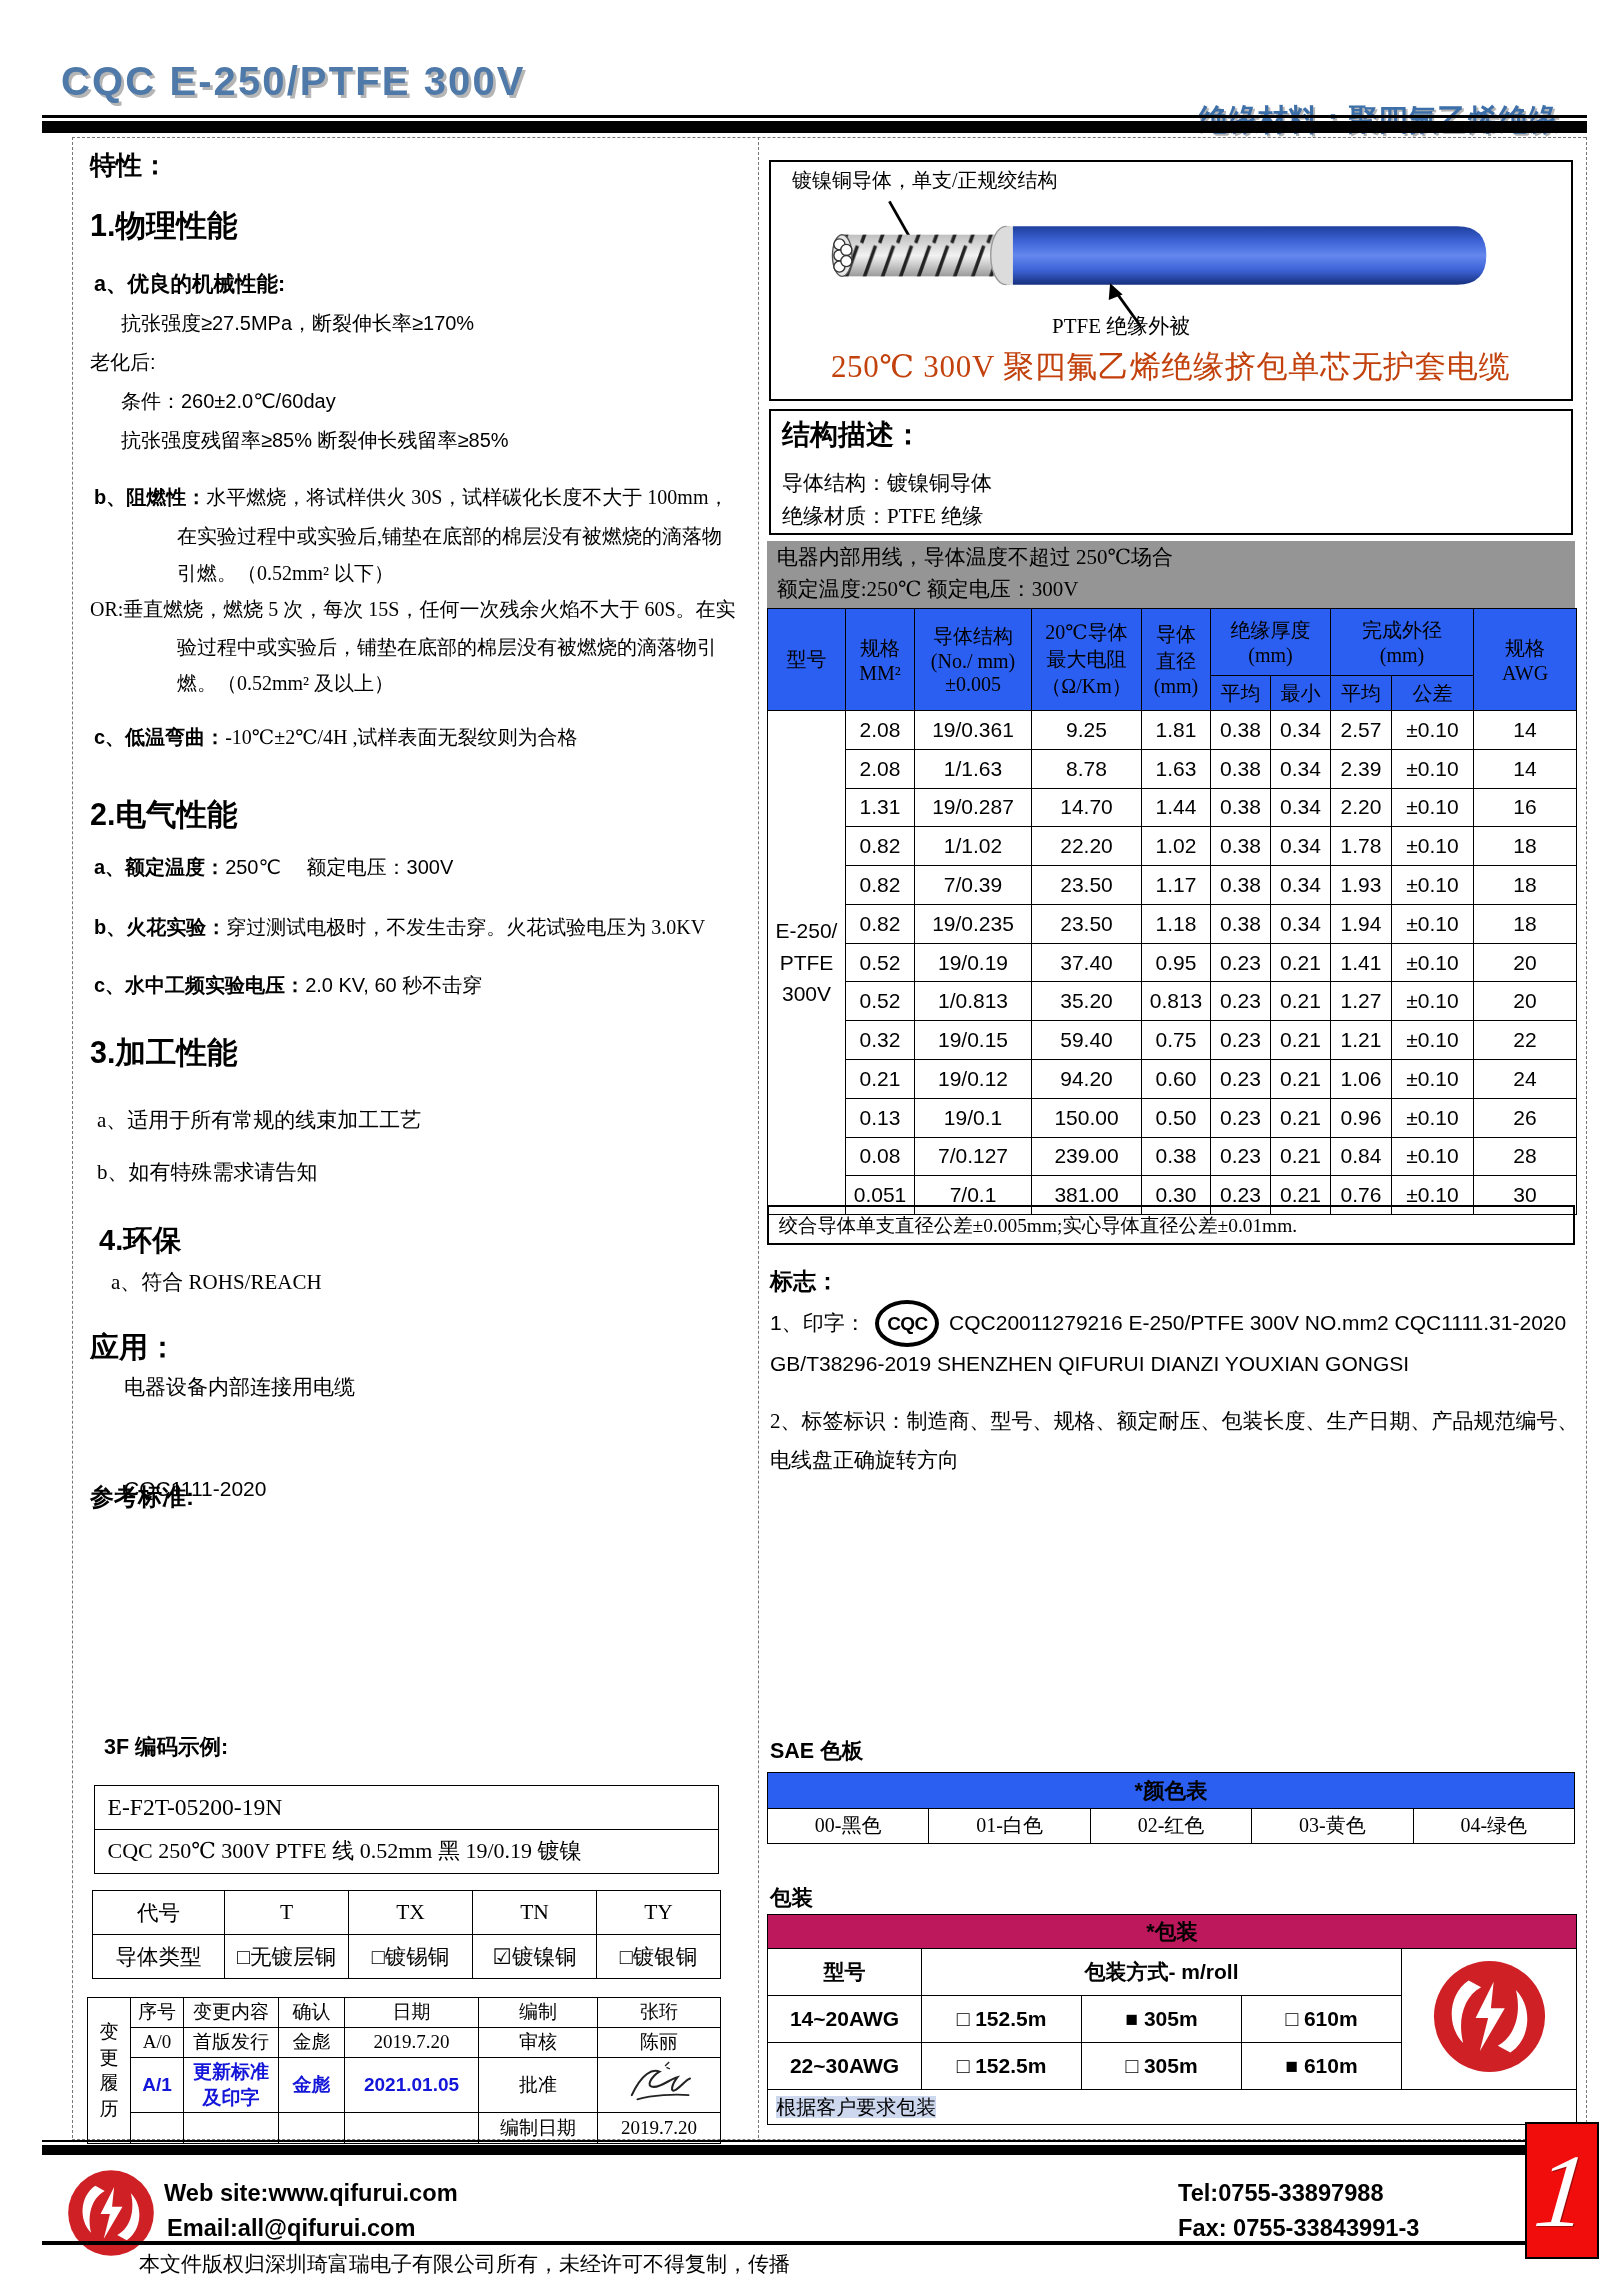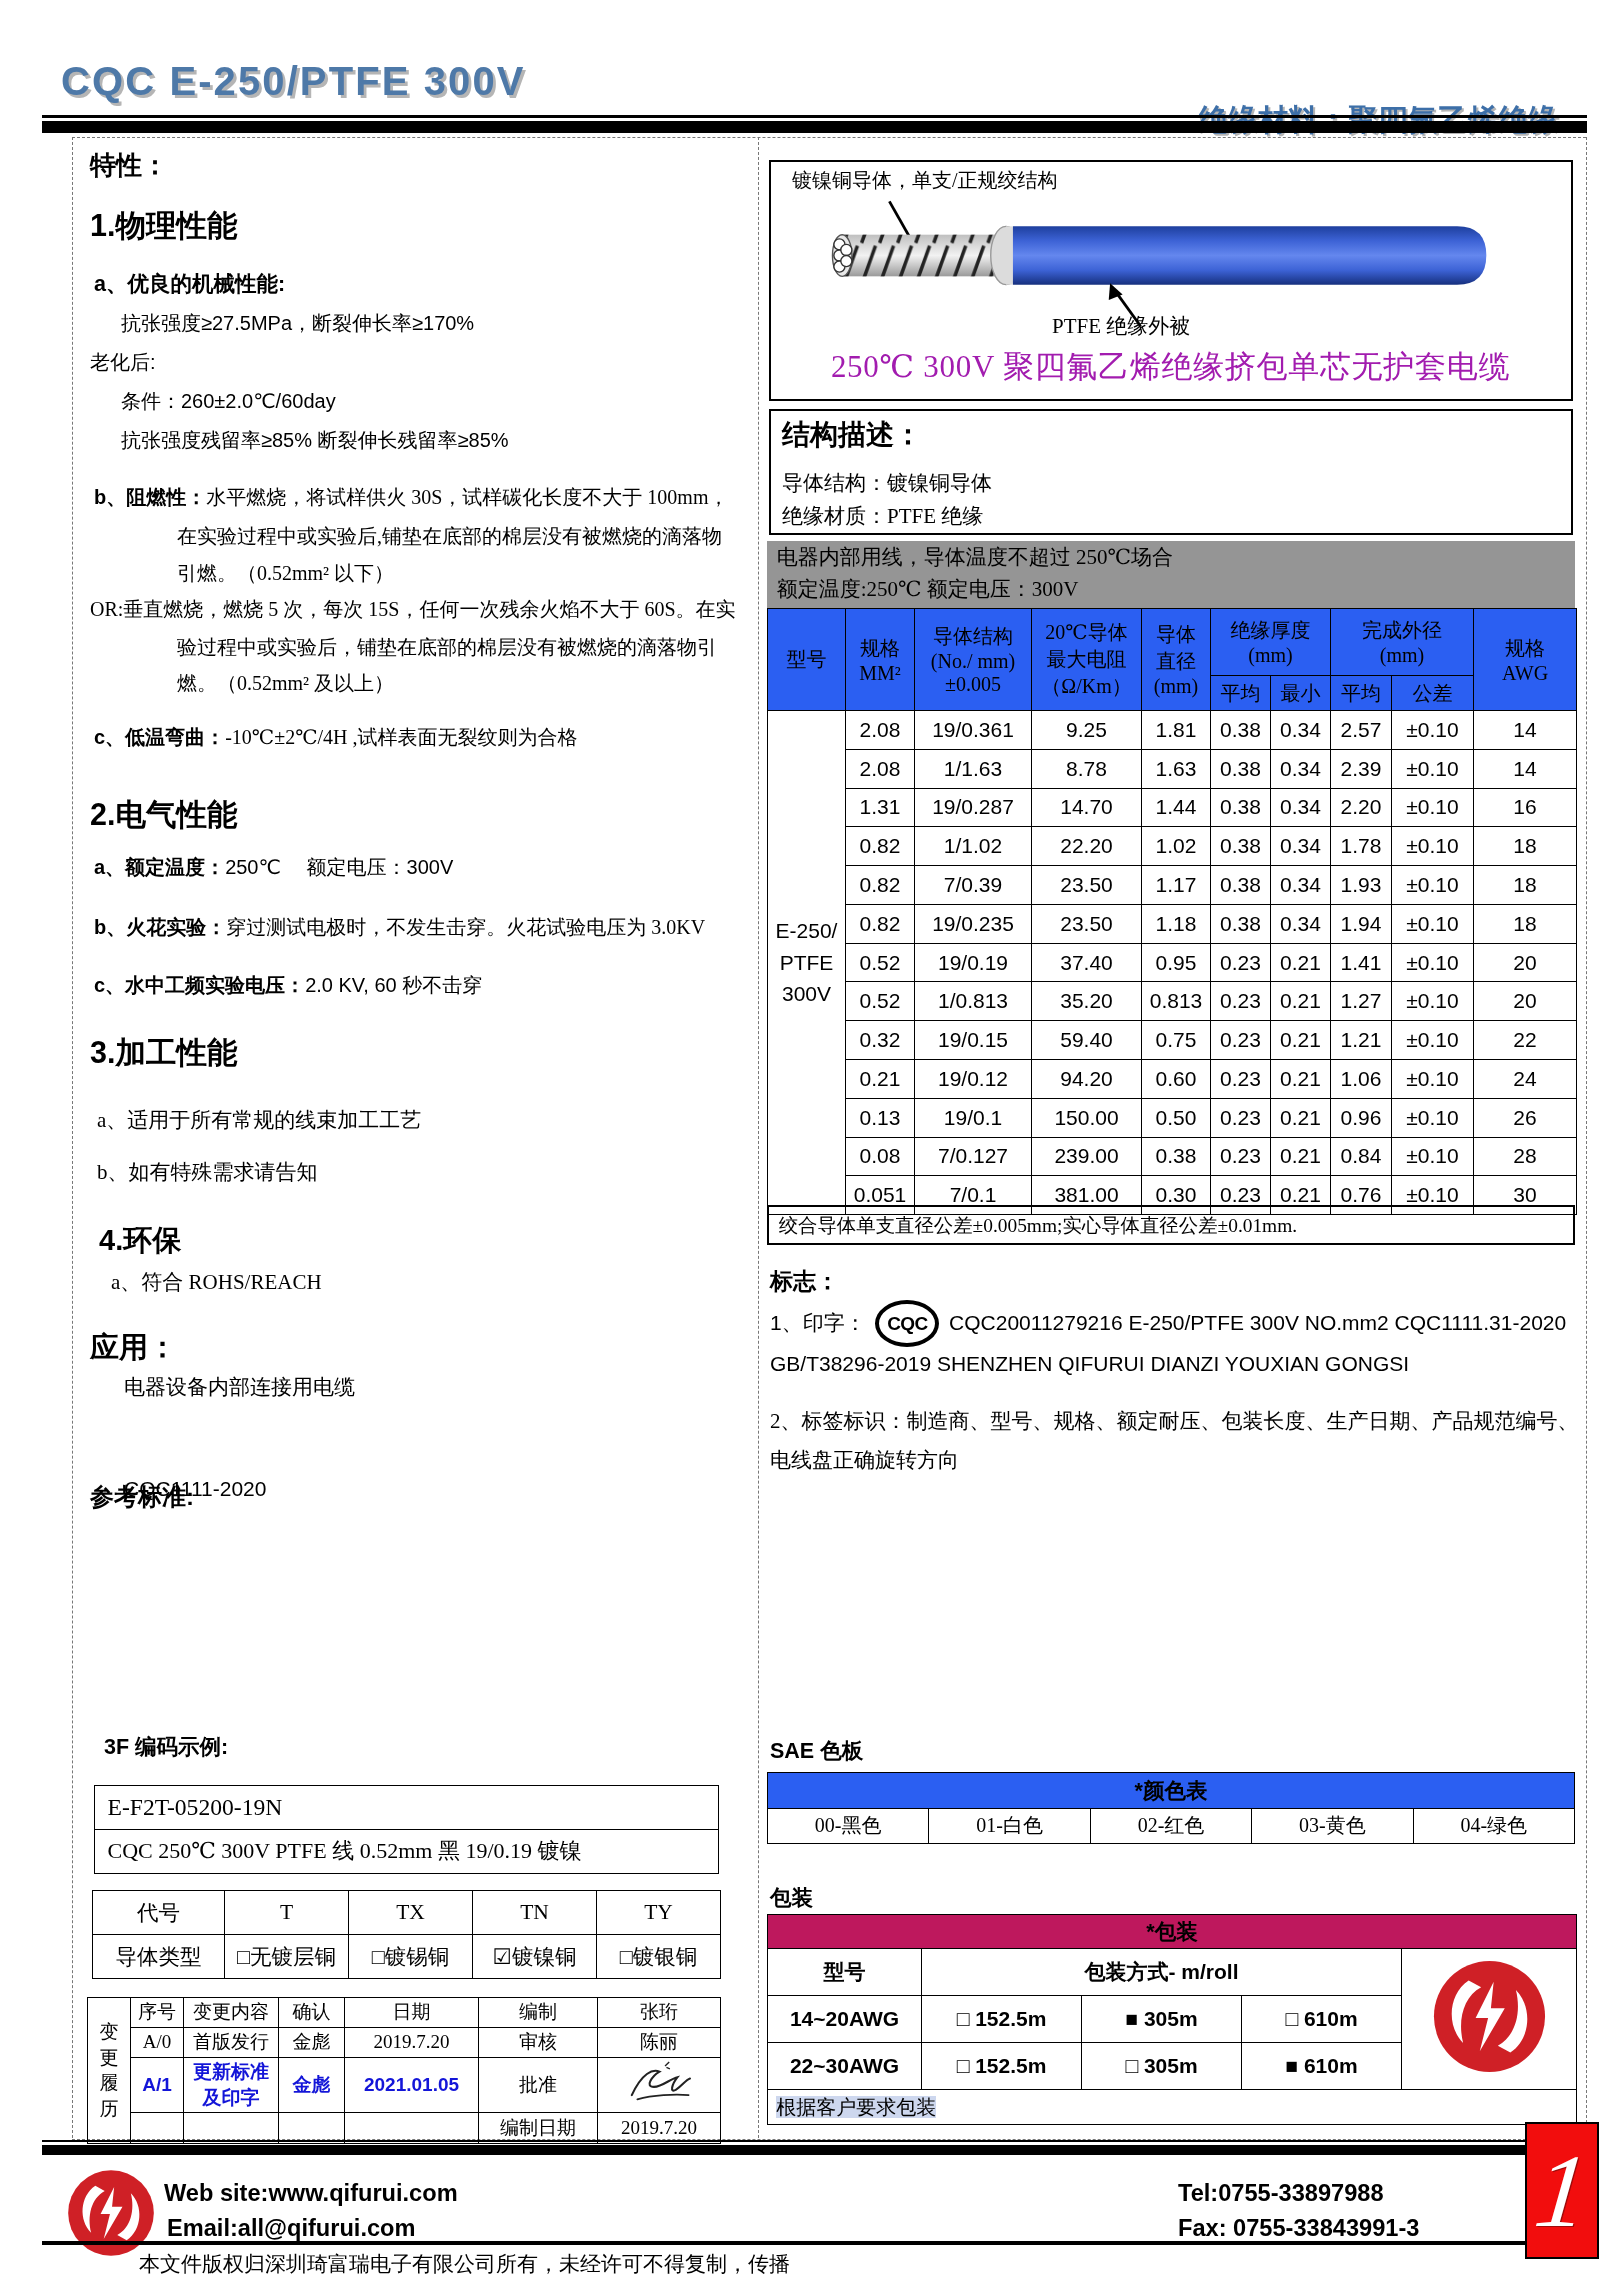--- a/index.html
+++ b/index.html
@@ -35,21 +35,21 @@
   .codes{position:absolute;left:92px;top:1890px;width:626px;}
   .codes td{font-size:21.5px;height:40px;font-family:"Liberation Serif","DejaVu Serif",serif;}
   .codebox{position:absolute;left:94px;top:1785px;width:625px;}
   .codebox td{font-size:23.6px;height:40px;text-align:left;padding-left:12.5px;font-family:"Liberation Serif","DejaVu Serif",serif;}
   .hist{position:absolute;left:87px;top:1997px;width:633px;}
   .hist td{font-size:19px;font-family:"Liberation Serif","DejaVu Serif",serif;}
   .hist .rev-blue{color:#1315d8;font-weight:bold;font-family:"Liberation Sans",sans-serif;}
   .vside{line-height:1.35;font-size:19.4px;}
   .pagebox{position:absolute;left:1525px;top:2122px;width:74px;height:137px;background:#f20d0d;border:2.1px solid #000;box-sizing:border-box;display:flex;align-items:center;justify-content:center;}
   .pagebox span{color:#fff;font-size:104px;font-style:italic;font-family:"Liberation Serif",serif;transform:skewX(-6deg);text-shadow:1.4px 1.4px 0 #9e0b0b;}
-  .cable-caption{position:absolute;left:770px;top:346px;width:801px;text-align:center;font-size:31px;color:#a21caf;font-family:"Liberation Serif","DejaVu Serif",serif;letter-spacing:0.7px;}
+  .cable-caption{position:absolute;left:770px;top:346px;width:801px;text-align:center;font-size:31px;color:#c2410c;font-family:"Liberation Serif","DejaVu Serif",serif;letter-spacing:0.7px;}
 </style>
 </head>
 <body>
 
 <div class="t hdr-title" style="left:61px;top:58px;">CQC E-250/PTFE 300V</div>
 <div class="t hdr-sub" style="right:65px;top:75px;">绝缘材料：聚四氟乙烯绝缘</div>
 <div class="rule" style="top:115px;height:2.8px;"></div>
 <div class="rule" style="top:121px;height:11.8px;"></div>
 
 <div class="dash-h" style="left:72px;top:137px;width:1514px;"></div>

